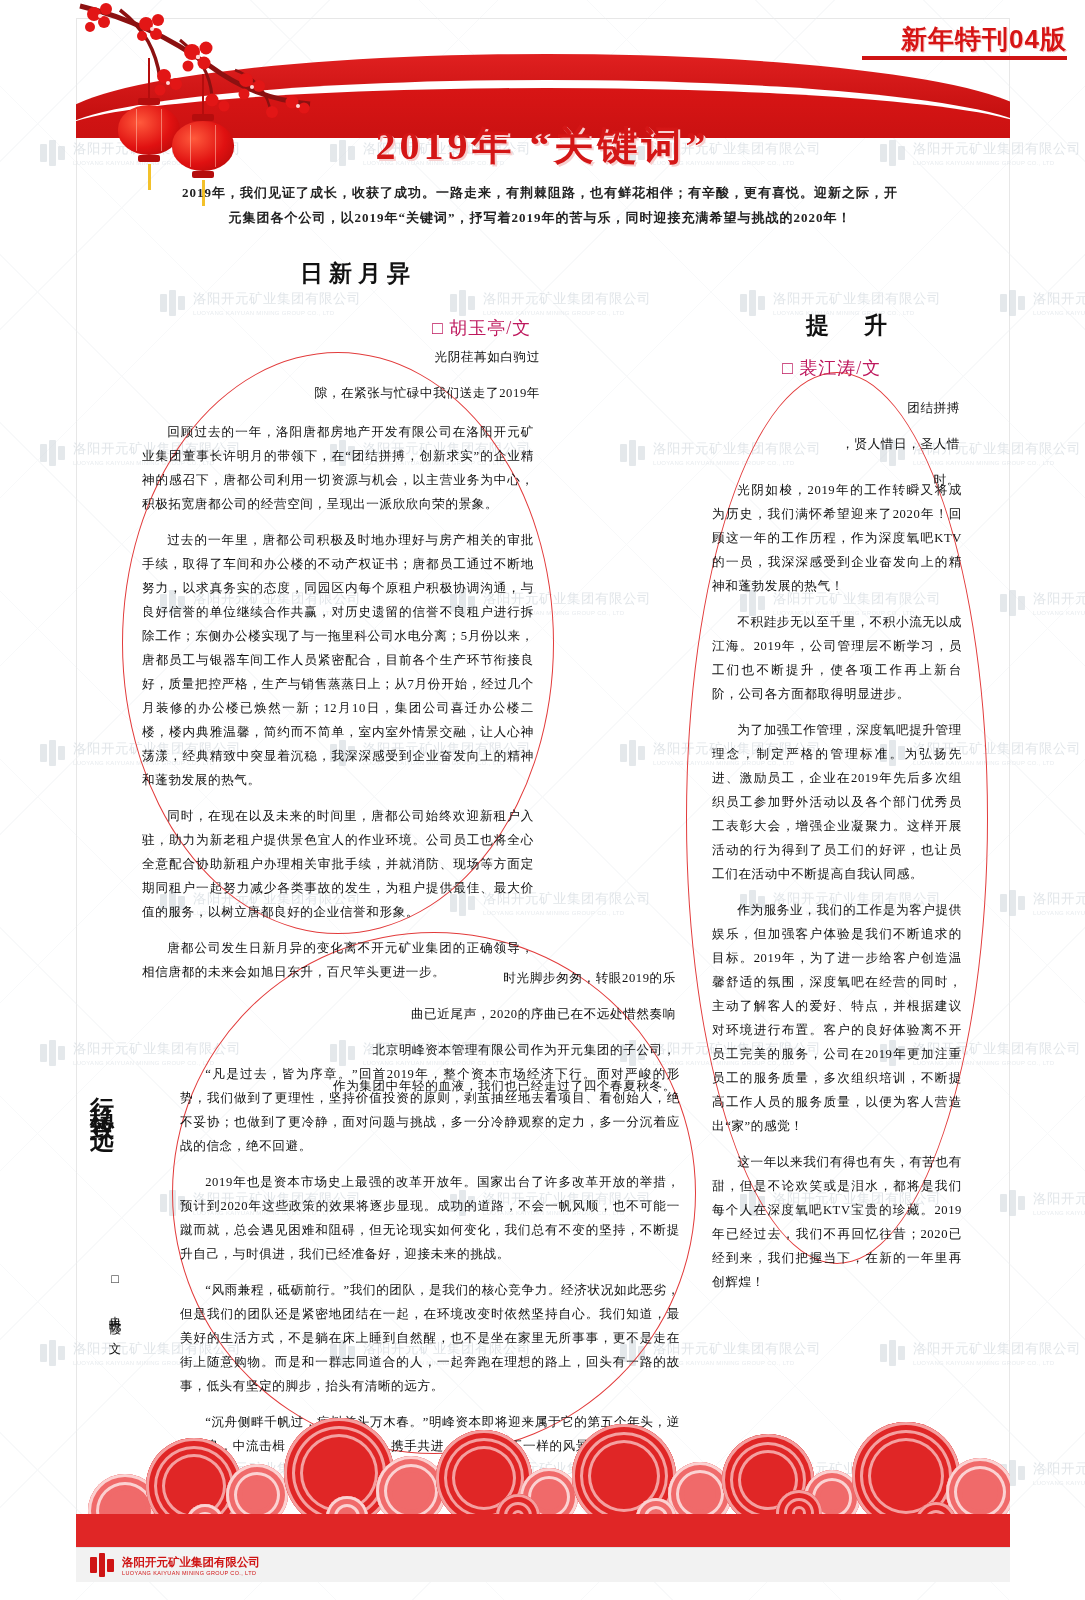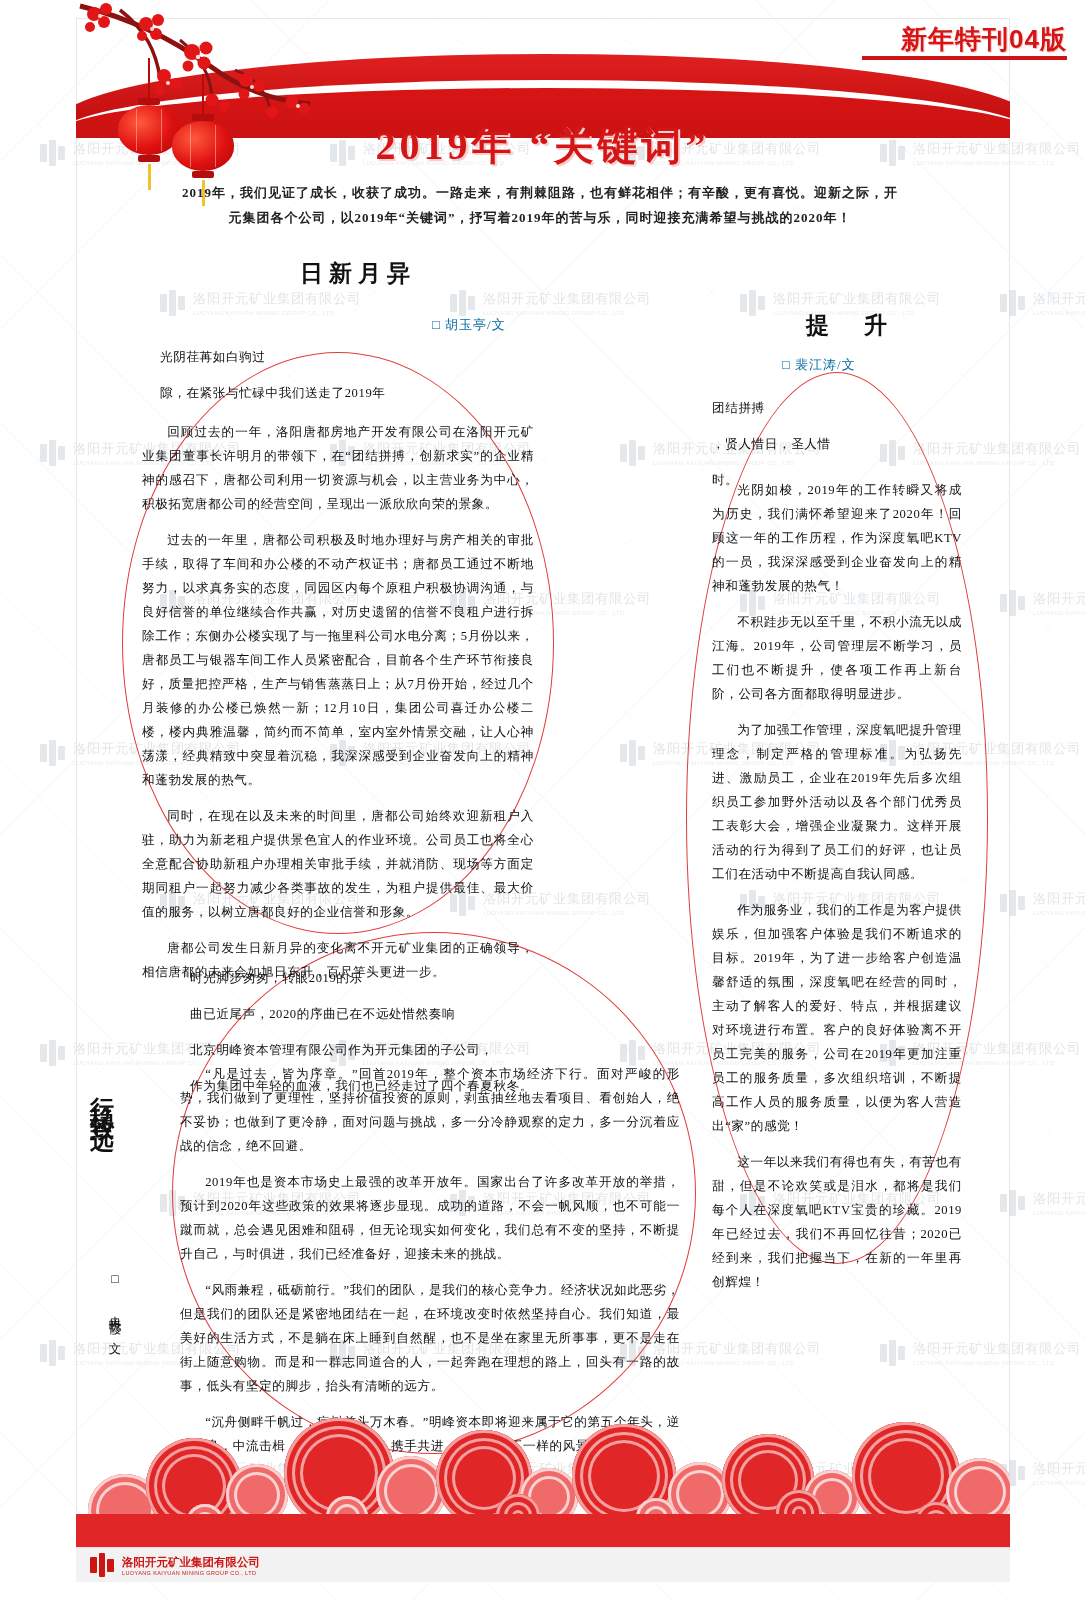--- a/index.html
+++ b/index.html
@@ -59,30 +59,30 @@
   
   .headline{position:absolute;left:0;right:0;top:118px;text-align:center;}
   .headline .hl{display:inline-block;font-size:40px;font-weight:700;color:#d41616;
         font-family:"Liberation Serif",serif;letter-spacing:4px;
         text-shadow:2px 2px 0 #f7cfcf;}
   .lead{position:absolute;left:180px;top:180px;width:720px;text-align:center;
         font-size:13px;line-height:25px;color:#222;font-weight:700;letter-spacing:1px;}
 
   
   .sec-title{position:absolute;font-size:23px;font-weight:700;letter-spacing:6px;color:#111;}
-  .byline{position:absolute;font-size:13px;color:#0369a1;letter-spacing:1px;}
+  .byline{position:absolute;font-size:18px;color:#be185d;letter-spacing:1px;}
 
   
   .ellipse{position:absolute;border:1.6px solid #e23b3b;border-radius:50%;}
 
   
   .txt{position:absolute;font-size:12.6px;line-height:24px;color:#101010;
        text-align:justify;letter-spacing:.6px;}
   .txt p{margin:0 0 12px 0;text-indent:2em;}
-  .txt.center p{text-align:left;text-indent:0;}
+  .txt.center p{text-align:right;text-indent:0;}
 
   .vtitle{position:absolute;writing-mode:vertical-rl;text-orientation:upright;
           font-size:24px;font-weight:700;letter-spacing:10px;color:#111;}
   .vbyline{position:absolute;writing-mode:vertical-rl;text-orientation:upright;
           font-size:12.5px;letter-spacing:3px;color:#111;}
 
   
   .bottom-orn{position:absolute;left:76px;bottom:52px;width:934px;height:170px;overflow:hidden;}
   .swirl{position:absolute;border-radius:50%;background:#e02626;
          box-shadow:inset 0 0 0 3px #f4a0a0, inset 0 0 0 8px #e02626,

